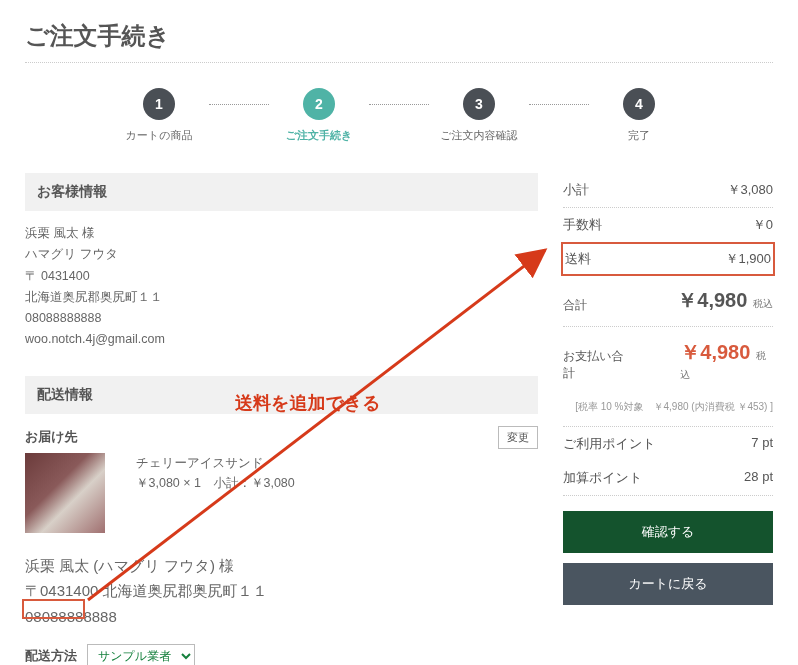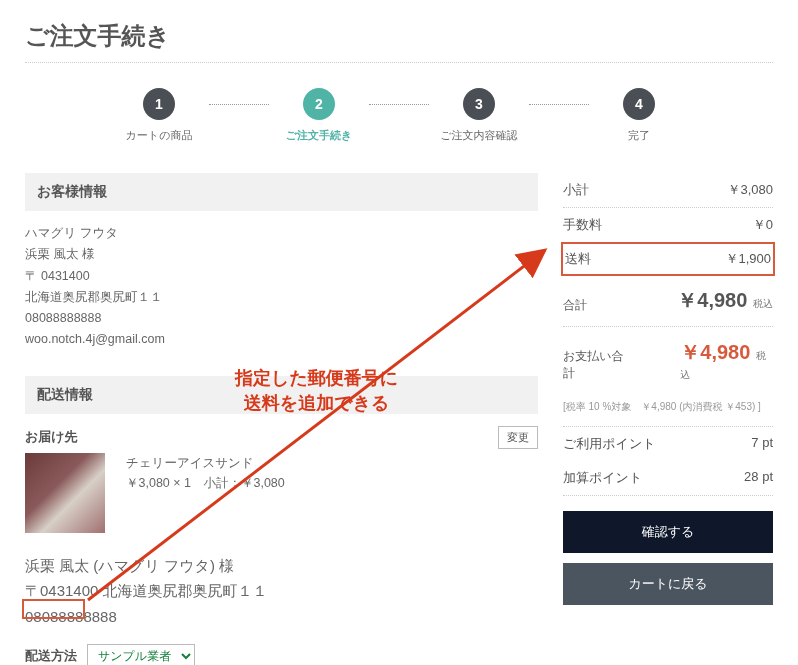--- a/index.html
+++ b/index.html
@@ -76,21 +76,21 @@
       display: flex; justify-content: space-between; align-items: center;
       margin-bottom: 4px;
     }
     .subhead { font-weight: 600; font-size: 13px; color: #555; }
     .change-btn {
       background: #fff; border: 1px solid #bbb;
       padding: 3px 8px; font-size: 11px; color: #555;
       cursor: pointer;
     }
     .product-row {
-      display: flex; gap: 21px; margin-bottom: 20px;
+      display: flex; gap: 31px; margin-bottom: 20px;
     }
     .product-thumb {
       width: 80px; height: 80px;
       background: linear-gradient(135deg, #6b3b3b 0%, #8a5a5a 40%, #d8d0c8 60%, #a07070 100%);
       flex-shrink: 0;
     }
     .product-info p { line-height: 1.6; font-size: 12.5px; color: #666; }
     .ship-to p { line-height: 1.7; font-size: 15px; color: #666; }
     .shipping-method-row {
       display: flex; gap: 10px; align-items: center; margin-top: 15px;
@@ -120,40 +120,40 @@
       padding: 6px 2px;
     }
     .hl-box .summary-row { border: none; padding: 0; }
     .total-label { font-size: 12px; align-self: flex-end; }
     .total-value {
       font-size: 20px; font-weight: 600; color: #555;
     }
     .total-suffix { font-size: 10px; color: #777; margin-left: 2px; }
     .pay-value { font-size: 20px; font-weight: 600; color: #d85a3d; }
     .tax-note {
-      font-size: 10px; color: #999; padding: 6px 0 12px;
+      font-size: 10px; color: #999; text-align: right; padding: 6px 0 12px;
       border-bottom: none;
     }
     .point-row {
       display: flex; justify-content: space-between;
       padding: 8px 0;
       font-size: 13px;
     }
     .btn {
       display: block; width: 100%;
       padding: 12px 0;
       text-align: center;
       color: #fff;
       font-size: 13px;
       font-weight: 500;
       border: none;
       cursor: pointer;
       margin-bottom: 10px;
     }
-    .btn-primary { background: #0f172a; }
+    .btn-primary { background: #14532d; }
     .btn-secondary { background: #4a5560; }
     
     .annot-text {
       position: absolute;
       color: #d63a1a;
       font-weight: 700;
       font-size: 18px;
       text-align: center;
       line-height: 1.4;
       left: 235px;
@@ -200,22 +200,22 @@
     <div class="step">
       <div class="step-circle">4</div>
       <div class="step-label">完了</div>
     </div>
   </div>
 
   <div class="layout">
     <div class="main">
       <div class="customer-info">
         <div class="section-header">お客様情報</div>
+        <p>浜栗 風太 様</p>
         <p>ハマグリ フウタ</p>
-        <p>浜栗 風太 様</p>
         <p>〒 0431400</p>
         <p>北海道奥尻郡奥尻町１１</p>
         <p>08088888888</p>
         <p>woo.notch.4j@gmail.com</p>
       </div>
 
       <div class="shipping-info">
         <div class="section-header">配送情報</div>
         <div class="subhead-row">
           <div class="subhead">お届け先</div>
@@ -281,21 +281,21 @@
         <span>加算ポイント</span>
         <span>28 pt</span>
       </div>
       <button class="btn btn-primary">確認する</button>
       <button class="btn btn-secondary">カートに戻る</button>
     </div>
   </div>
 </div>
 
 <div class="annot-text">
-  <span>指定した郵便番号に</span><br>
+  <br>
   <span>送料を追加できる</span>
 </div>
 <div class="hl-postal"></div>
 <svg class="arrow">
   <defs>
     <marker id="ah" markerWidth="12" markerHeight="12" refX="9" refY="5" orient="auto">
       <path d="M0,0 L10,5 L0,10 Z" fill="#d63a1a"></path>
     </marker>
   </defs>
   <line x1="88" y1="600" x2="545" y2="250" stroke="#d63a1a" stroke-width="3" marker-end="url(#ah)"></line>

